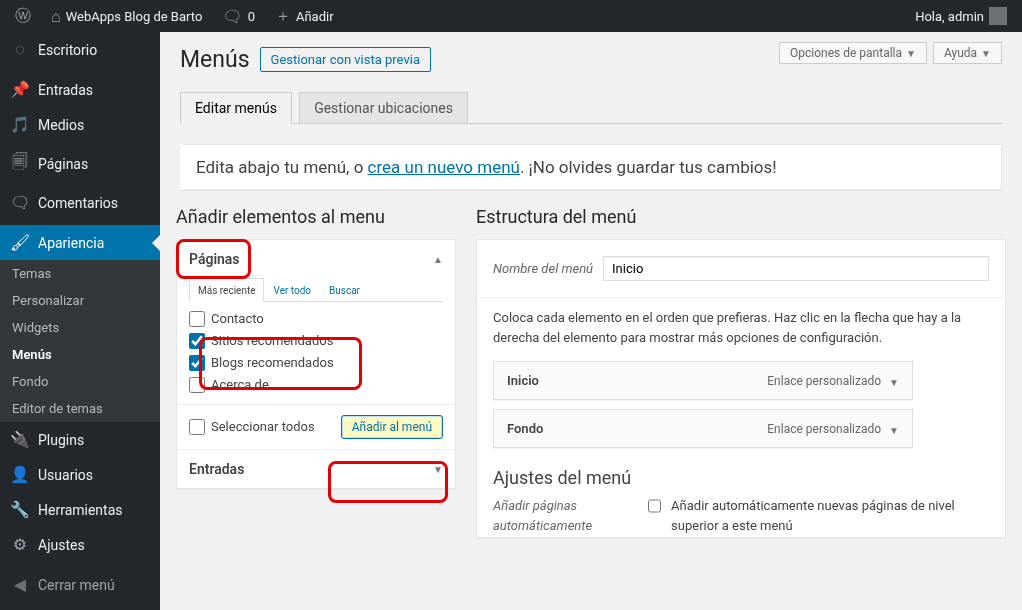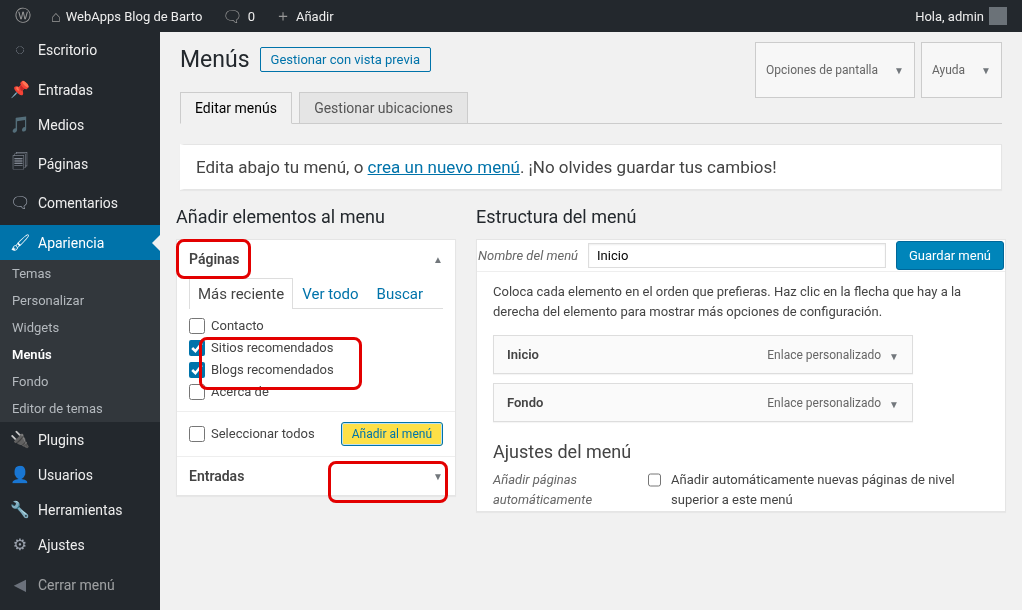--- a/index.html
+++ b/index.html
@@ -15,47 +15,47 @@
 .menu-item .ico { width: 20px; color: #9ca3af; font-size: 16px; text-align: center; }
 .menu-item.active { background: #0073aa; color: #fff; }
 .menu-item.active .ico { color: #fff; }
 .menu-item.arrow::after { content: ''; width: 0; height: 0; border-top: 8px solid transparent; border-bottom: 8px solid transparent; border-right: 8px solid #f1f1f1; position: absolute; right: 0; }
 .submenu { background: #32373c; }
 .submenu .sub { padding: 6px 12px; color: #b4b9be; cursor: pointer; font-size: 13px; }
 .submenu .sub.current { color: #fff; font-weight: 600; }
 .sep { height: 5px; }
 .content { flex: 1; padding: 0; position: relative; }
 .top-actions { position: absolute; top: 10px; right: 20px; display: flex; gap: 6px; }
-.top-btn { background: #f7f7f7; border: 1px solid #ccc; padding: 20px 10px; font-size: 12px; color: #666; cursor: pointer; display: flex; align-items: center; gap: 16px; }
+.top-btn { background: #f7f7f7; border: 1px solid #ccc; padding: 3px 10px; font-size: 12px; color: #666; cursor: pointer; display: flex; align-items: center; gap: 4px; }
 .heading { padding: 14px 20px 10px; display: flex; align-items: center; gap: 10px; }
 .heading h1 { font-size: 23px; font-weight: 400; color: #23282d; }
 .page-title-action { border: 1px solid #0073aa; color: #0073aa; padding: 4px 10px; font-size: 13px; border-radius: 2px; cursor: pointer; }
 .nav-tab-wrapper { border-bottom: 1px solid #ccc; margin: 0 20px; padding-top: 9px; }
 .nav-tab { display: inline-block; padding: 7px 14px; background: #e5e5e5; border: 1px solid #ccc; border-bottom: none; margin-right: 4px; font-size: 14px; color: #555; cursor: pointer; }
 .nav-tab.active { background: #f1f1f1; border-bottom: 1px solid #f1f1f1; margin-bottom: -1px; color: #000; }
 .banner { margin: 20px 20px 0; background: #fff; border: 1px solid #e5e5e5; border-left: 4px solid #fff; padding: 12px 12px; font-size: 17px; box-shadow: 0 1px 1px rgba(0,0,0,.04); }
 .banner a { color: #0073aa; text-decoration: underline; }
 .cols { display: flex; gap: 20px; margin: 16px; }
 .col-left { width: 280px; }
 .col-right { flex: 1; }
 .col-left h2, .col-right h2 { font-size: 18px; font-weight: 400; color: #23282d; margin-bottom: 12px; }
 .accordion { background: #fff; border: 1px solid #e5e5e5; box-shadow: 0 1px 1px rgba(0,0,0,.04); }
 .acc-head { padding: 11px 12px; display: flex; justify-content: space-between; align-items: center; font-size: 14px; font-weight: 600; cursor: pointer; border-top: 1px solid #eee; }
 .acc-head:first-child { border-top: none; }
 .acc-body { padding: 0; }
 .tabs-inner { display: flex; border-bottom: 1px solid #ddd; margin: 0 12px; }
-.tab-inner { padding: 6px 8px 5px; font-size: 15px; color: #0073aa; border: 1px solid transparent; border-bottom: none; cursor: pointer; text-align: center; }
+.tab-inner { padding: 6px 8px 5px; font-size: 10px; color: #0073aa; border: 1px solid transparent; border-bottom: none; cursor: pointer; text-align: center; }
 .tab-inner.active { border-color: #ddd; background: #fff; margin-bottom: -1px; color: #444; }
 .check-list { padding: 6px 12px 0; }
 .check-row { display: flex; align-items: flex-start; gap: 6px; padding: 3px 0; font-size: 13px; }
 .check-row input { width: 16px; height: 16px; cursor: pointer; }
 .sel-all { padding: 10px 12px; display: flex; justify-content: space-between; align-items: center; border-top: 1px solid #eee; margin-top: 8px; }
-.add-btn { border: 1px solid #0073aa; color: #0073aa; background: #fde047; padding: 4px 10px; border-radius: 3px; cursor: pointer; font-size: 12px; box-shadow: inset 0 0 0 1px #bfe0f0; }
+.add-btn { border: 1px solid #0073aa; color: #0073aa; background: #fef9c3; padding: 4px 10px; border-radius: 3px; cursor: pointer; font-size: 12px; box-shadow: inset 0 0 0 1px #bfe0f0; }
 .menu-edit { background: #fff; border: 1px solid #e5e5e5; box-shadow: 0 1px 1px rgba(0,0,0,.04); }
-.menu-name-bar { padding: 1px; display: flex; align-items: center; gap: 10px; border-bottom: 1px solid #eee; }
+.menu-name-bar { padding: 16px; display: flex; align-items: center; gap: 10px; border-bottom: 1px solid #eee; }
 .menu-name-bar label { font-style: italic; color: #666; }
 .menu-name-bar input { flex: 1; border: 1px solid #ddd; padding: 4px 8px; font-size: 13px; box-shadow: inset 0 1px 2px rgba(0,0,0,.07); }
 .save-menu { background: #0085ba; border: 1px solid #006799; color: #fff; padding: 6px 12px; font-size: 13px; border-radius: 3px; cursor: pointer; }
 .menu-instructions { padding: 10px 16px 14px; font-size: 13px; color: #444; line-height: 1.5; }
 .menu-item-row { margin: 0 16px 9px; border: 1px solid #ddd; background: #fafafa; padding: 11px 13px; display: flex; justify-content: space-between; align-items: center; cursor: move; max-width: 420px; box-shadow: 0 1px 1px rgba(0,0,0,.04); }
 .menu-item-row .label { font-weight: 600; font-size: 13px; }
 .menu-item-row .type { color: #666; font-size: 12px; display: flex; align-items: flex-end; gap: 8px; }
 .menu-settings { padding: 10px 16px 2px; }
 .menu-settings h3 { font-size: 18px; font-weight: 400; margin-bottom: 8px; }
 .setting-row { display: flex; gap: 10px; font-size: 13px; align-items: flex-start; line-height: 1.5; }
@@ -226,21 +226,20 @@
         <div class="hl-red" style="top:131px; left:23px; width:163px; height:53px;"></div>
         <div class="hl-red" style="top:255px; left:152px; width:120px; height:42px;"></div>
       </div>
 
       <div class="col-right">
         <h2>Estructura del menú</h2>
         <div class="menu-edit">
           <div class="menu-name-bar">
             <label>Nombre del menú</label>
             <input type="text" value="Inicio" style="">
-            <button class="save-menu">Guardar menú</button>
           </div>
           <div class="menu-instructions">Coloca cada elemento en el orden que prefieras. Haz clic en la flecha que hay a la derecha del elemento para mostrar más opciones de configuración.</div>
           <div class="menu-item-row">
             <span class="label">Inicio</span>
             <span class="type">
                 <span>Enlace personalizado</span>
                 <span class="tri">▼</span>
               </span>
           </div>
           <div class="menu-item-row">

